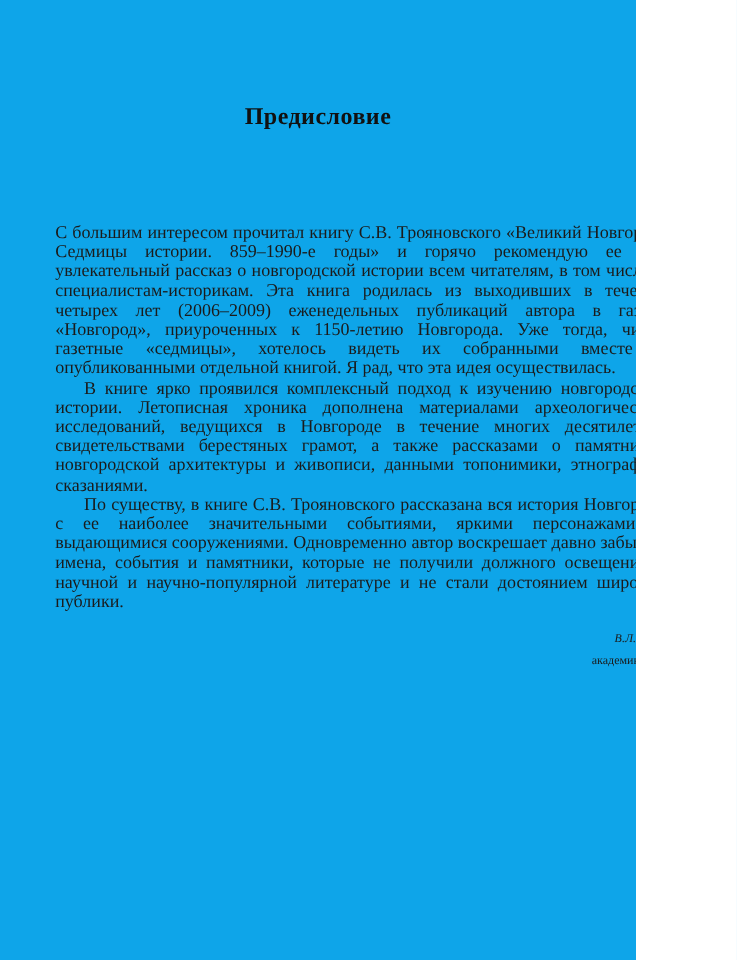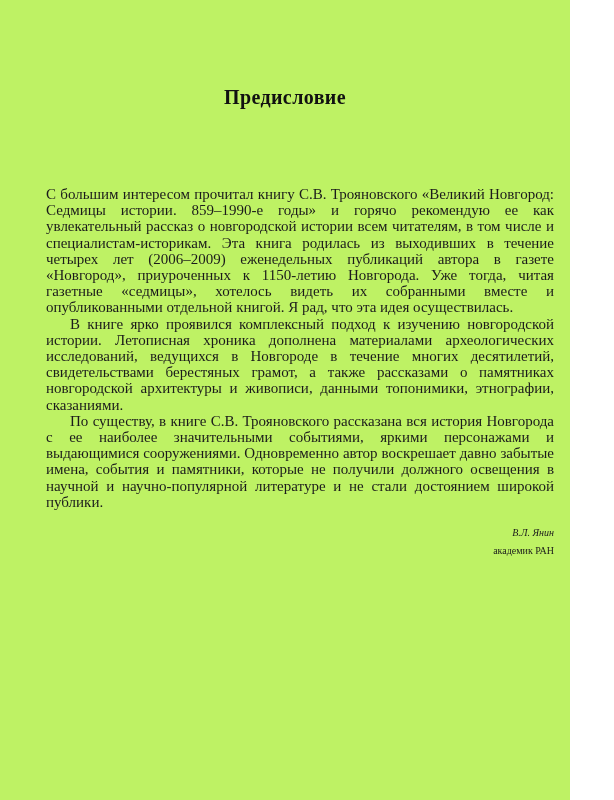--- a/index.html
+++ b/index.html
@@ -2,23 +2,23 @@
 <html lang="ru"><head>
 <meta charset="utf-8">
 <style>
   html, body {
     margin: 0;
     padding: 0;
     background: #ffffff;
   }
   .page {
     position: relative;
-    width: 570px;
+    width: 530px;
     height: 800px;
-    background: #bef264;
+    background: #0ea5e9;
     font-family: "Liberation Serif", "DejaVu Serif", serif;
     color: #1b1b1b;
     overflow: hidden;
   }
   .title {
     margin: 0;
     padding-top: 86px;
     font-size: 20px;
     font-weight: bold;
     text-align: center;

